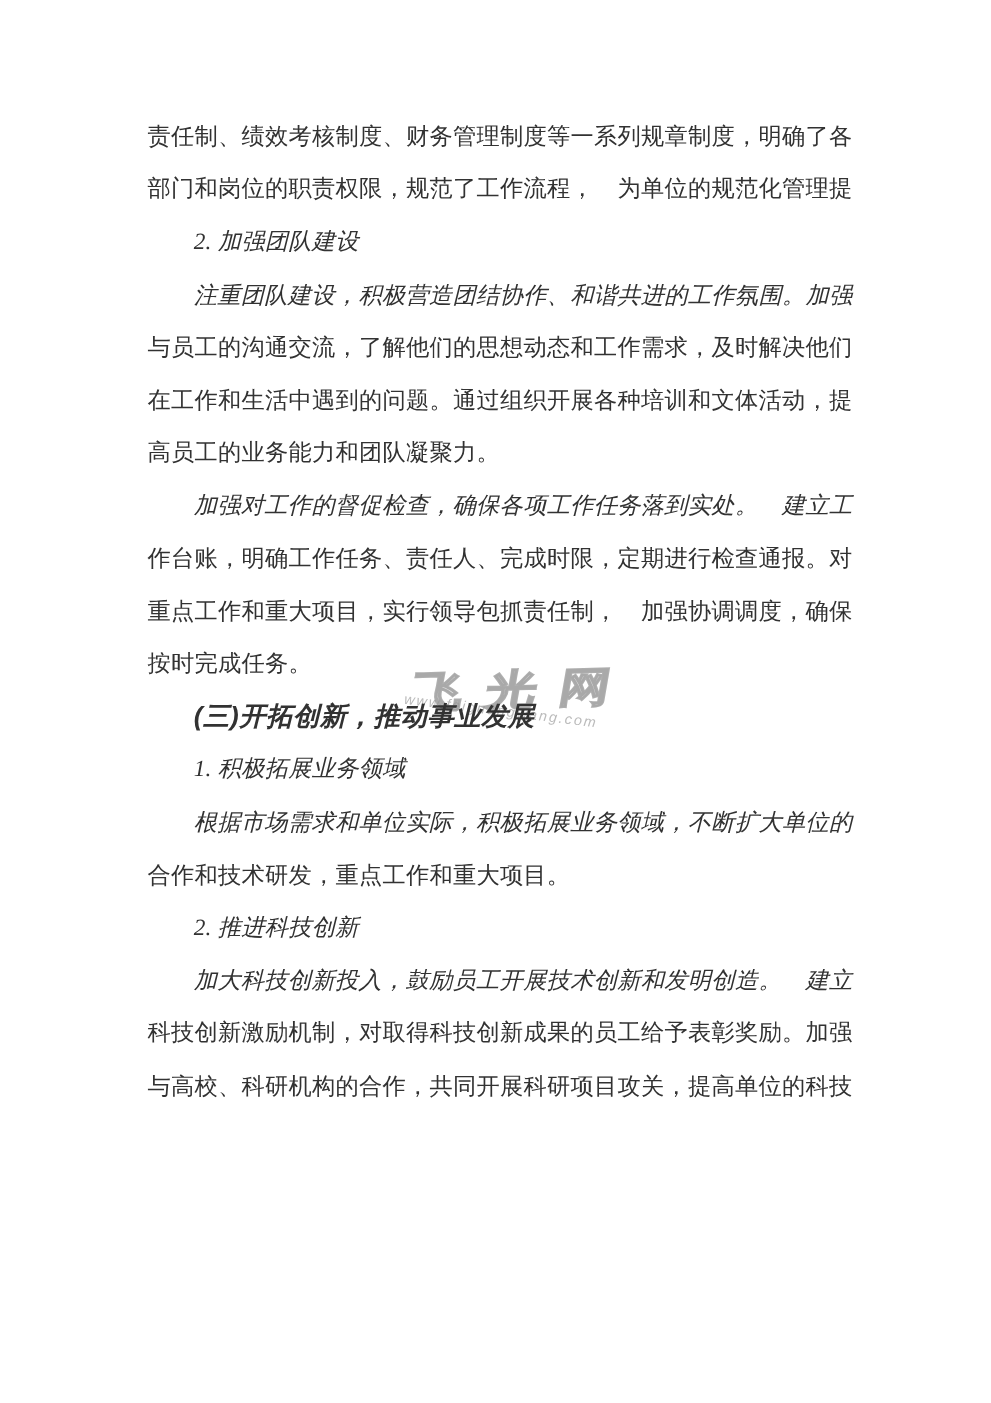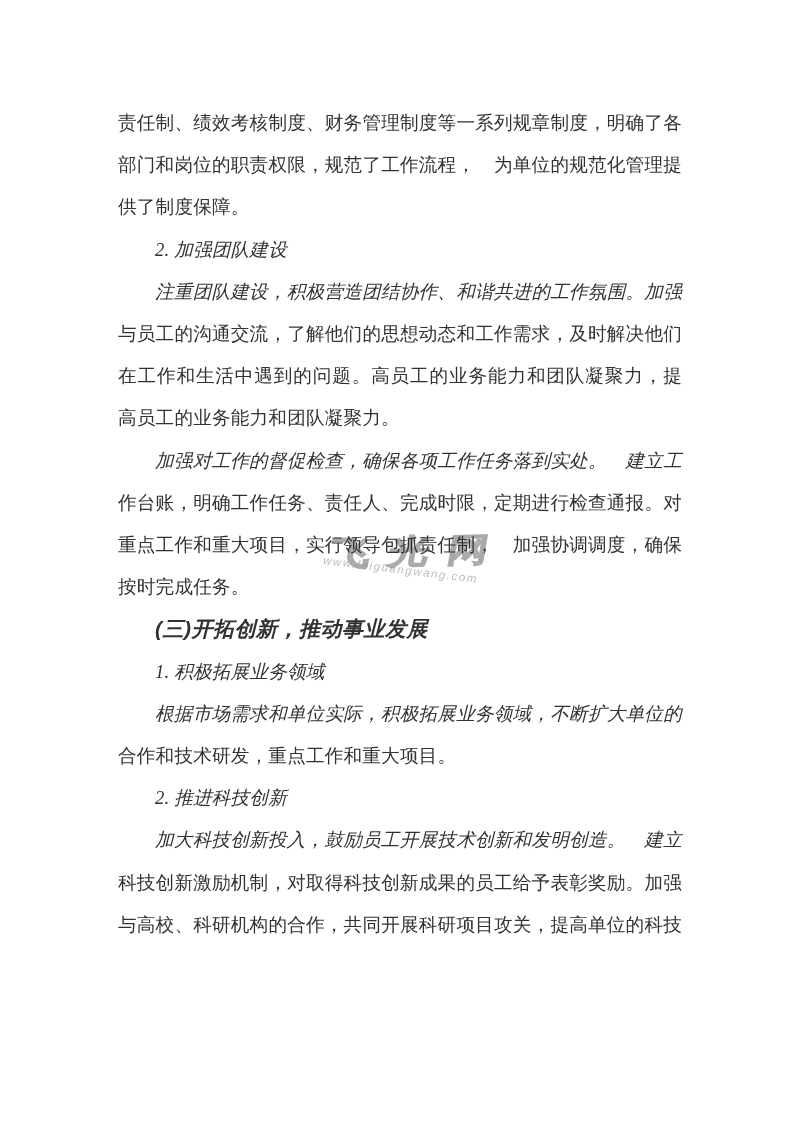--- a/index.html
+++ b/index.html
@@ -12,21 +12,21 @@
     width: 793px;
     height: 1122px;
     background: #ffffff;
     overflow: hidden;
     font-family: "Liberation Serif", "DejaVu Serif", serif;
     color: #323232;
   }
   .textblock {
     position: absolute;
     left: 118px;
-    top: 102px;
+    top: 89px;
     width: 564px;
     z-index: 2;
   }
   .ln {
     margin: 0;
     font-size: 18.6px;
     line-height: 42.2px;
     white-space: pre-wrap;
     letter-spacing: 0.2px;
   }
@@ -87,25 +87,24 @@
 <div class="page">
 
   <div class="watermark">
     <div class="wm-logo">飞光网</div>
     <div class="wm-url">www.feiguangwang.com</div>
   </div>
 
   <div class="textblock">
     <div class="ln j">责任制、绩效考核制度、财务管理制度等一系列规章制度，明确了各</div>
     <div class="ln j">部门和岗位的职责权限，规范了工作流程，　为单位的规范化管理提</div>
-    <div class="ln">供了制度保障。</div>
     <div class="ln ind">2. 加强团队建设</div>
     <div class="ln j ind">注重团队建设，积极营造团结协作、和谐共进的工作氛围。加强</div>
     <div class="ln j">与员工的沟通交流，了解他们的思想动态和工作需求，及时解决他们</div>
-    <div class="ln j">在工作和生活中遇到的问题。高员工的业务能力和团队凝聚力，提</div>
+    <div class="ln j">在工作和生活中遇到的问题。通过组织开展各种培训和文体活动，提</div>
     <div class="ln">高员工的业务能力和团队凝聚力。</div>
     <div class="ln j ind">加强对工作的督促检查，确保各项工作任务落到实处。　建立工</div>
     <div class="ln j">作台账，明确工作任务、责任人、完成时限，定期进行检查通报。对</div>
     <div class="ln j">重点工作和重大项目，实行领导包抓责任制，　加强协调调度，确保</div>
     <div class="ln">按时完成任务。</div>
     <div class="ln hd ind">(三)开拓创新，推动事业发展</div>
     <div class="ln ind">1. 积极拓展业务领域</div>
     <div class="ln j ind">根据市场需求和单位实际，积极拓展业务领域，不断扩大单位的</div>
     <div class="ln">合作和技术研发，重点工作和重大项目。</div>
     <div class="ln ind">2. 推进科技创新</div>

